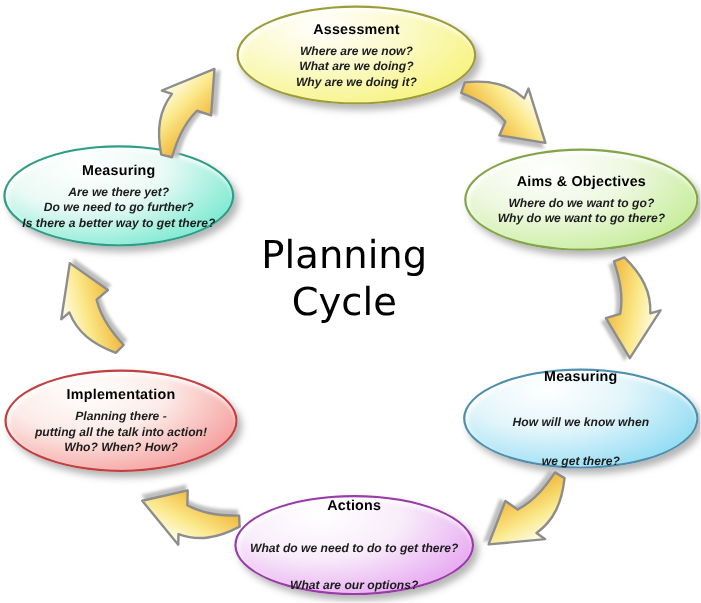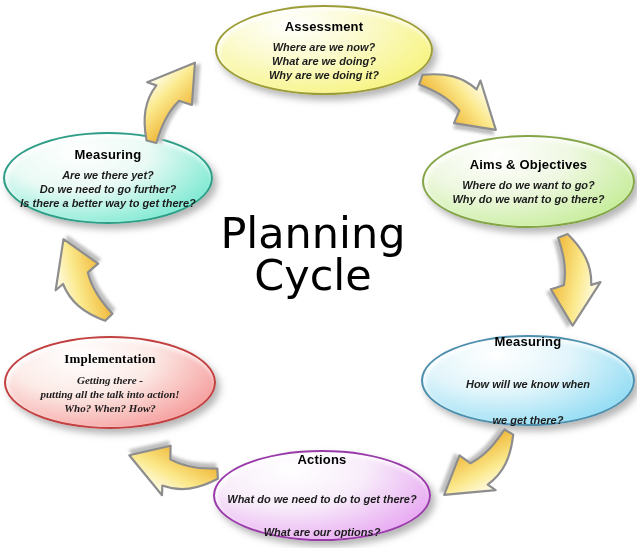--- a/index.html
+++ b/index.html
@@ -18,21 +18,21 @@
   .node-title{font-size:13px;font-weight:bold;color:#000;margin-bottom:6px;letter-spacing:.2px;}
   .node-line{font-size:11px;font-style:italic;font-weight:bold;color:#1c1c1c;line-height:14px;white-space:nowrap;}
   .node-assessment{left:215px;top:5px;width:218px;height:90px;}
   .node-aims{left:422px;top:135px;width:213px;height:93px;}
   .node-measuring{left:421px;top:335px;width:214px;height:91px;gap:22px;}
   .node-actions{left:213px;top:450px;width:218px;height:91px;}
   .node-implementation{left:4px;top:336px;width:212px;height:93px;}
   .node-evaluation{left:3px;top:132px;width:210px;height:92px;}
   .center-title{
     position:absolute;left:158px;top:212px;width:310px;text-align:center;
-    font-family:"DejaVu Sans",sans-serif;font-size:43px;line-height:42px;color:#000;
+    font-family:"DejaVu Sans",sans-serif;font-size:35px;line-height:42px;color:#000;
   }
   .arrow{position:absolute;overflow:visible;}
   .a1{left:412px;top:71px;transform:rotate(50deg);}
   .a2{left:523px;top:253px;transform:rotate(100deg);}
   .a3{left:428px;top:441px;transform:rotate(152deg);}
   .a4{left:118px;top:442px;transform:rotate(208deg);}
   .a5{left:27px;top:251px;transform:rotate(256deg);}
   .a6{left:116px;top:68px;transform:rotate(315deg);}
 </style>
 </head>
@@ -80,23 +80,23 @@
     <div class="node-line">How will we know when</div>
     <div class="node-line">we get there?</div>
   </div>
 
   <div class="node node-actions" style="background: radial-gradient(at 35% 20%, rgb(255, 255, 255) 0%, rgb(248, 237, 250) 38%, rgb(224, 139, 238) 100%); border-color: rgb(154, 59, 170); gap: 19px;">
     <div class="node-title">Actions</div>
     <div class="node-line">What do we need to do to get there?</div>
     <div class="node-line">What are our options?</div>
   </div>
 
-  <div class="node node-implementation" style="background: radial-gradient(at 35% 20%, rgb(255, 255, 255) 0%, rgb(252, 235, 231) 38%, rgb(242, 125, 125) 100%); border-color: rgb(194, 64, 64); font-family: Liberation Serif, serif;">
+  <div class="node node-implementation" style="background: radial-gradient(at 35% 20%, rgb(255, 255, 255) 0%, rgb(252, 235, 231) 38%, rgb(242, 125, 125) 100%); border-color: rgb(194, 64, 64);">
     <div class="node-title">Implementation</div>
-    <div class="node-line">Getting there -</div>
+    <div class="node-line">Planning there -</div>
     <div class="node-line">putting all the talk into action!</div>
     <div class="node-line">Who? When? How?</div>
   </div>
 
   <div class="node node-evaluation" style="background: radial-gradient(at 35% 20%, rgb(255, 255, 255) 0%, rgb(234, 250, 245) 38%, rgb(76, 226, 194) 100%); border-color: rgb(46, 158, 134);">
     <div class="node-title">Measuring</div>
     <div class="node-line">Are we there yet?</div>
     <div class="node-line">Do we need to go further?</div>
     <div class="node-line">Is there a better way to get there?</div>
   </div>

